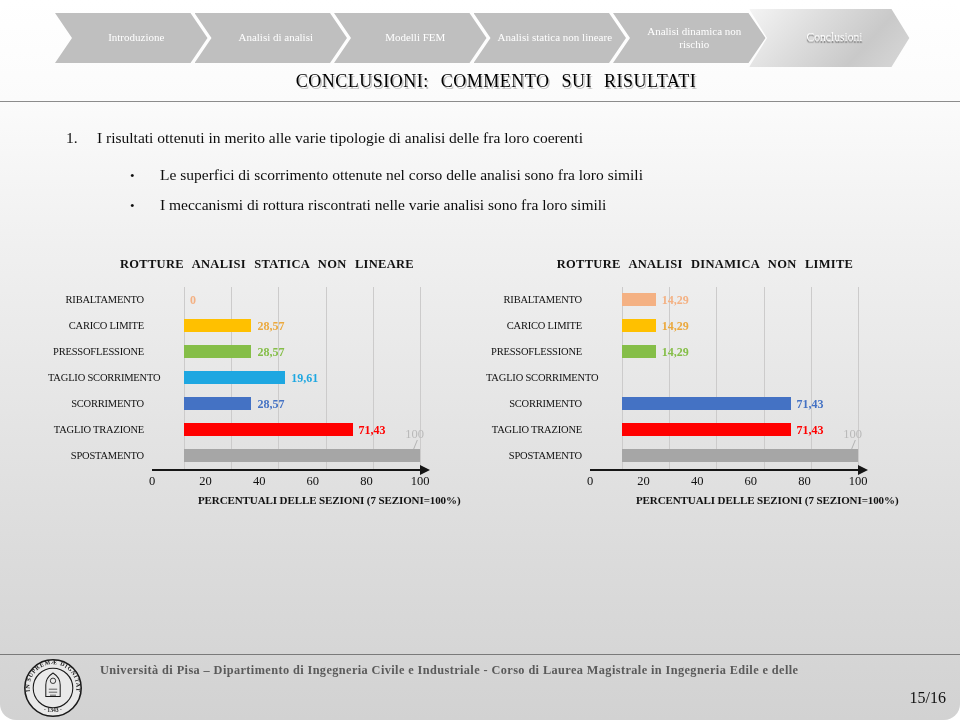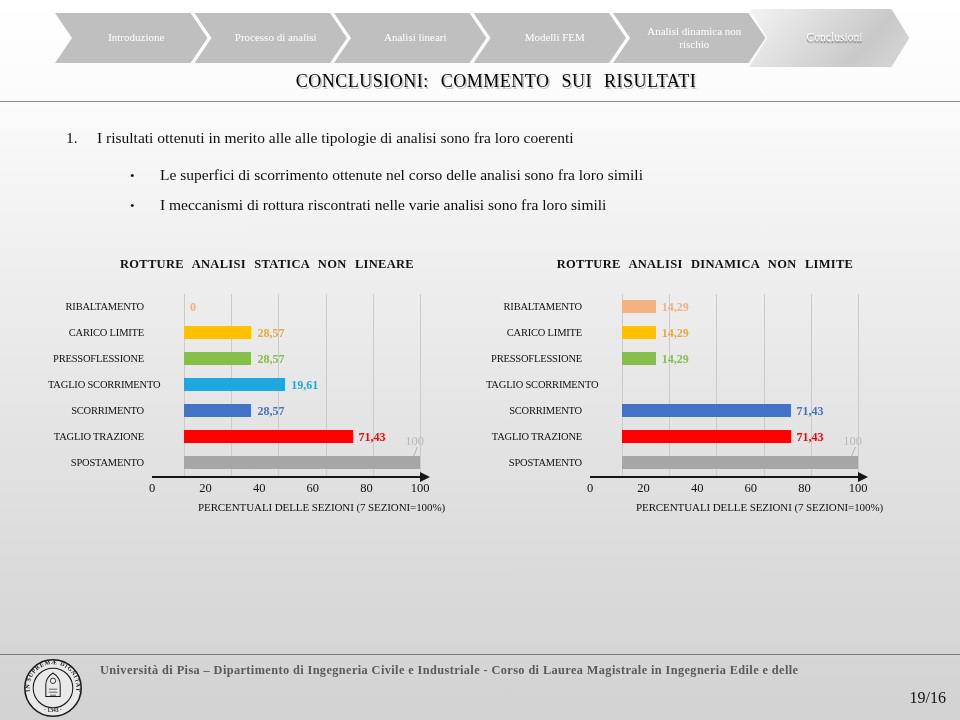--- a/index.html
+++ b/index.html
@@ -1,19 +1,19 @@
 <!DOCTYPE html>
 <html><head>
 <meta charset="utf-8">
 <style>
   html,body{margin:0;padding:0;}
   body{width:960px;height:720px;overflow:hidden;
        font-family:"Liberation Serif",serif;}
   .slide{position:relative;width:960px;height:720px;overflow:hidden;
-       background:linear-gradient(180deg,#ffffff 0%,#fbfbfb 14%,#f0f0f0 34%,#e6e6e6 55%,#dcdcdc 76%,#d2d2d2 100%);}
+       background:linear-gradient(180deg,#ffffff 0%,#fbfbfb 14%,#f0f0f0 34%,#e6e6e6 55%,#dcdcdc 76%,#d2d2d2 100%);border-radius:16px;}
 
   
   .nav{position:absolute;top:13px;left:55px;width:850px;height:50px;display:flex;}
   .nav-step{position:relative;flex:1 1 0;margin-left:-13px;background:#bfbfbf;color:#fff;
       clip-path:polygon(0 0,calc(100% - 17px) 0,100% 50%,calc(100% - 17px) 100%,0 100%,17px 50%);
       display:flex;align-items:center;justify-content:center;text-align:center;
       font-size:11px;line-height:1.2;padding:0 10px 0 20px;box-sizing:border-box;}
   .nav-step:first-child{margin-left:0;}
   .nav-step.active{background:linear-gradient(135deg,#f4f4f4 0%,#dedede 35%,#c9c9c9 70%,#d8d8d8 100%);
       color:#fdfdfd;z-index:3;transform:scale(1.05,1.16);
@@ -32,21 +32,21 @@
   .num-item .num{width:31px;}
   .bullet{position:absolute;left:130px;font-size:15.5px;color:#0d0d0d;display:flex;}
   .bullet .dot{width:30px;font-size:13px;padding-top:2px;}
   .bullet-1{top:166px;}
   .bullet-2{top:196px;}
 
   
   .charts{position:absolute;top:257px;left:48px;display:flex;gap:66px;}
   .chart{width:372px;}
   .chart-title{text-align:center;padding-left:66px;font-weight:bold;font-size:12.5px;
-      letter-spacing:.3px;word-spacing:5px;white-space:nowrap;color:#111;margin-bottom:22px;}
+      letter-spacing:.3px;word-spacing:5px;white-space:nowrap;color:#111;margin-bottom:15px;}
   .plot-wrap{display:flex;gap:32px;}
   .labels-col{width:104px;}
   .cat-label{height:26px;line-height:26px;text-align:right;padding-right:8px;box-sizing:border-box;
       font-size:10.5px;letter-spacing:-.2px;white-space:nowrap;color:#111;}
   .plot-area{position:relative;width:268px;height:182px;}
   .gridline{position:absolute;top:0;bottom:0;width:1px;background:#cccbcb;}
   .bar-row{position:absolute;left:0;width:100%;height:26px;}
   .bar{position:absolute;left:0;top:6px;height:13px;}
   .val-label{position:absolute;top:0;line-height:26px;font-size:12px;font-weight:bold;white-space:nowrap;}
   .val-label.val-end{left:auto;right:-4px;top:-16px;line-height:14px;font-weight:normal;font-size:12.5px;}
@@ -54,62 +54,62 @@
       border-right:1px solid #b3b3b3;transform:skewX(-22deg);}
   .axis-row{display:flex;}
   .axis-spacer{width:104px;flex:none;}
   .axis{position:relative;width:268px;height:2px;background:#161616;}
   .axis-arrow{position:absolute;right:-10px;top:-4px;width:0;height:0;
       border-left:10px solid #161616;border-top:5px solid transparent;border-bottom:5px solid transparent;}
   .ticks-row{display:flex;margin-top:3px;}
   .ticks{position:relative;width:268px;height:17px;}
   .tick{position:absolute;top:0;transform:translateX(-50%);font-size:12.5px;color:#111;}
   .xlabel{text-align:center;padding-left:150px;margin-top:3px;font-size:11px;
-      white-space:nowrap;color:#111;letter-spacing:-.1px;}
+      white-space:nowrap;color:#111;letter-spacing:-.1px;font-weight:bold;}
 
   
   .footer-rule{position:absolute;top:654px;left:0;width:100%;height:0;
       border:none;border-top:1px solid #7a7a7a;margin:0;}
   .seal{position:absolute;left:23px;top:658px;width:60px;height:60px;}
   .footer-text{position:absolute;left:100px;top:661px;width:800px;
       font-weight:bold;font-size:12.3px;line-height:1.52;letter-spacing:.4px;color:#5a5a5a;}
   .page-num{position:absolute;right:14px;top:689px;font-size:16px;color:#111;}
 </style>
 </head>
 <body>
 
 <div class="slide">
 
   <div class="nav">
       <div class="nav-step">
         <span>Introduzione</span>
       </div>
       <div class="nav-step">
-        <span>Processo di analisi</span>
-      </div>
-      <div class="nav-step">
-        <span>Analisi lineari</span>
+        <span>Analisi di analisi</span>
       </div>
       <div class="nav-step">
         <span>Modelli FEM</span>
+      </div>
+      <div class="nav-step">
+        <span>Analisi statica non lineare</span>
       </div>
       <div class="nav-step">
         <span>Analisi dinamica non rischio</span>
       </div>
       <div class="nav-step active">
         <span>Conclusioni</span>
       </div>
     </div>
 
   <h1 class="page-title">CONCLUSIONI: COMMENTO SUI RISULTATI</h1>
   <hr class="title-rule">
 
   <div class="num-item">
     <span class="num">1.</span>
-    <span>I risultati ottenuti in merito alle alle tipologie di analisi sono fra loro coerenti</span>
+    <span>I risultati ottenuti in merito alle varie tipologie di analisi delle fra loro coerenti</span>
   </div>
   <div class="bullet bullet-1">
     <span class="dot">•</span>
     <span>Le superfici di scorrimento ottenute nel corso delle analisi sono fra loro simili</span>
   </div>
   <div class="bullet bullet-2">
     <span class="dot">•</span>
     <span>I meccanismi di rottura riscontrati nelle varie analisi sono fra loro simili</span>
   </div>
 
@@ -263,15 +263,15 @@
     <path d="M50 25c-8 5-12 12-12 20v19h24V45c0-8-4-15-12-20z" fill="none" stroke="#1b1b1b" stroke-width="1.7"></path>
     <circle cx="50" cy="38" r="4.5" fill="none" stroke="#1b1b1b" stroke-width="1.4"></circle>
     <path d="M43 52h14M43 57h14M45 62h10" stroke="#1b1b1b" stroke-width="1.1"></path>
     <text x="50" y="90" text-anchor="middle" font-size="9.5" font-weight="bold" fill="#1b1b1b">· 1343 ·</text>
   </svg>
 
   <div class="footer-text">
     <div>Università di Pisa – Dipartimento di Ingegneria Civile e Industriale - Corso di Laurea Magistrale in Ingegneria Edile e delle</div>
   </div>
 
-  <div class="page-num">19/16</div>
+  <div class="page-num">15/16</div>
 
 </div>
 
 </body></html>

